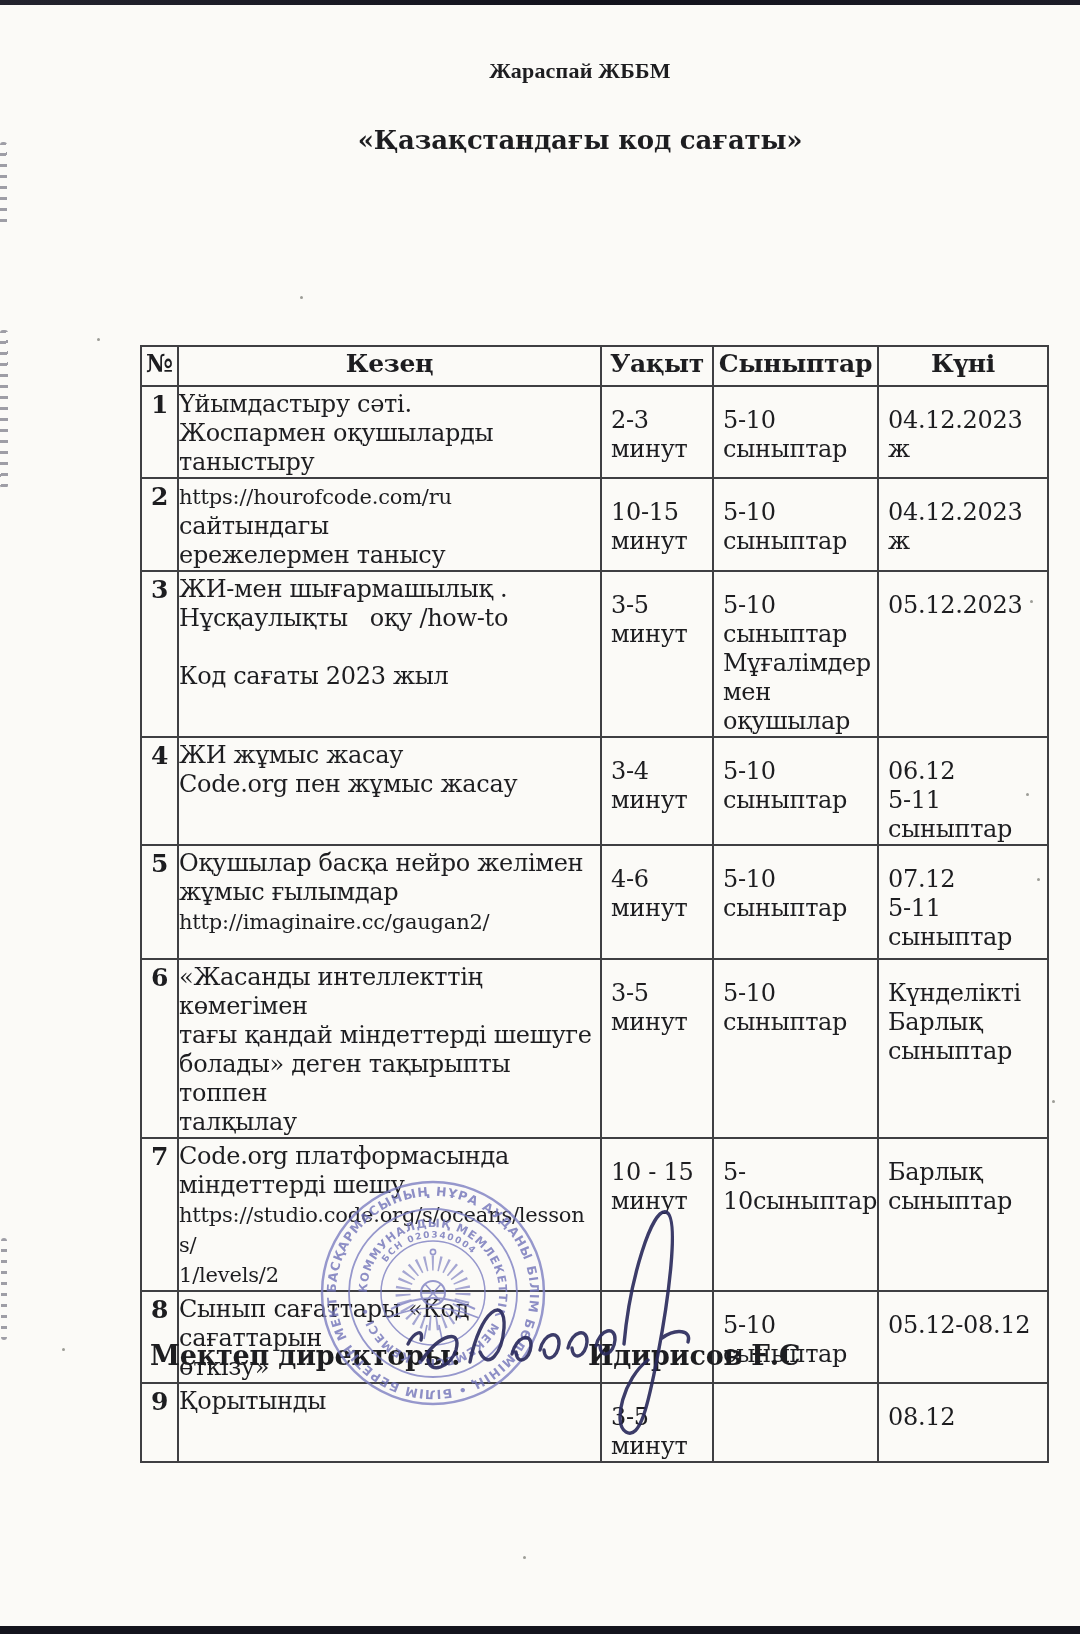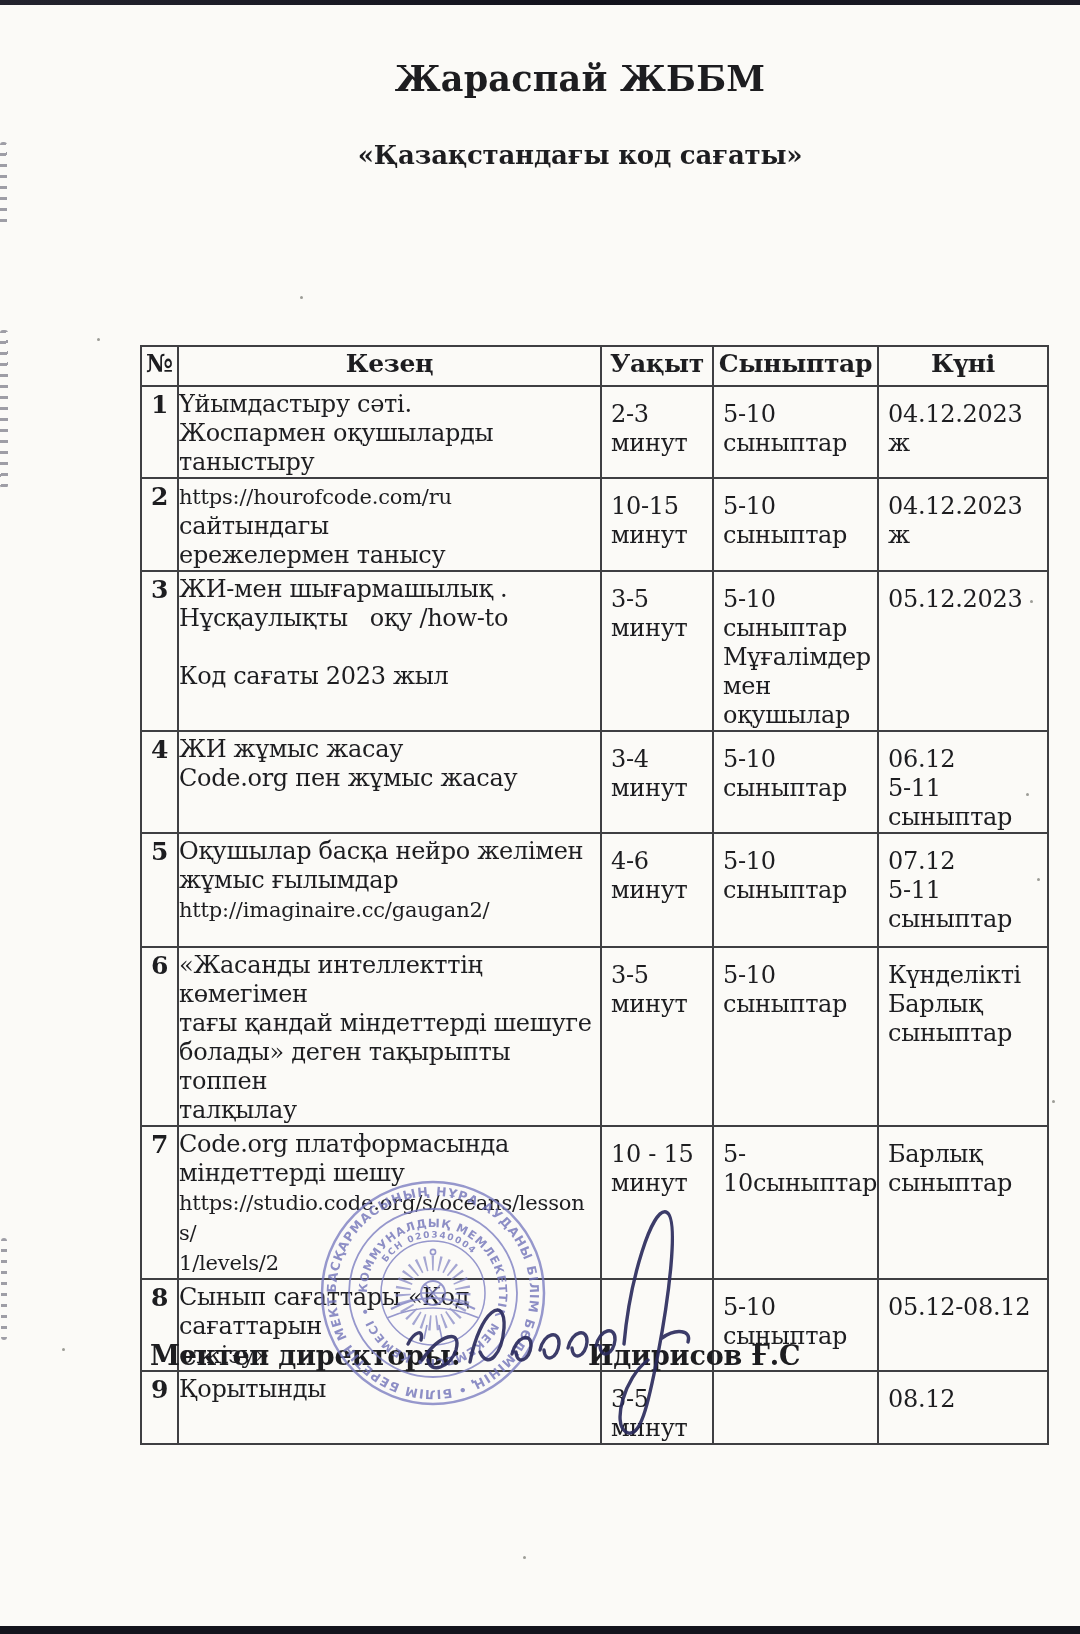--- a/index.html
+++ b/index.html
@@ -14,34 +14,34 @@
   .edge-bottom{position:absolute;left:0;top:1626px;width:1080px;height:8px;background:#14141d;}
   .bleed{position:absolute;opacity:.55;border-radius:3px;
     background:repeating-linear-gradient(175deg,rgba(40,40,62,.8) 0 3px,transparent 3px 11px);}
   .bleed1{left:0;top:142px;width:7px;height:88px;}
   .bleed2{left:0;top:330px;width:8px;height:158px;}
   .bleed3{left:1px;top:1238px;width:6px;height:102px;}
   .speck{position:absolute;width:3px;height:3px;border-radius:50%;background:#85857e;opacity:.8;}
 
   
   .titles{position:absolute;left:80px;top:58px;width:1000px;text-align:center;font-weight:bold;}
-  .school-title{font-size:35px;letter-spacing:.2px;}
+  .school-title{font-size:22px;letter-spacing:.2px;font-family:Liberation Serif, serif;}
   .subtitles{margin-top:40px;line-height:32.5px;font-size:26px;letter-spacing:-.2px;}
 
   
   table.plan{
     position:absolute;left:140px;top:345px;width:907px;
     border-collapse:collapse;table-layout:fixed;
     font-size:24px;line-height:29px;letter-spacing:-.3px;
   }
   table.plan th,table.plan td{border:2px solid #3f3f42;vertical-align:top;overflow:hidden;}
   table.plan th{font-size:25px;font-weight:bold;padding:2px 4px;height:34px;text-align:center;}
   td.num{font-weight:bold;padding:3px 2px 0 9px;font-size:25px;}
   td.stage{padding:3px 6px 0 0;}
-  td.pre{white-space:pre-line;padding:13px 4px 0 9px;}
+  td.pre{white-space:pre-line;padding:19px 4px 0 9px;}
   .line{white-space:pre-wrap;min-height:29px;word-break:break-word;}
   .u{text-underline-offset:3px;font-size:21px;letter-spacing:-.2px;}
   tbody tr:nth-child(1){height:62px;}
   tbody tr:nth-child(2){height:66px;}
   tbody tr:nth-child(3){height:145px;}
   tbody tr:nth-child(4){height:84px;}
   tbody tr:nth-child(5){height:114px;}
   tbody tr:nth-child(6){height:122px;}
   tbody tr:nth-child(7){height:118px;}
   tbody tr:nth-child(8){height:64px;}

